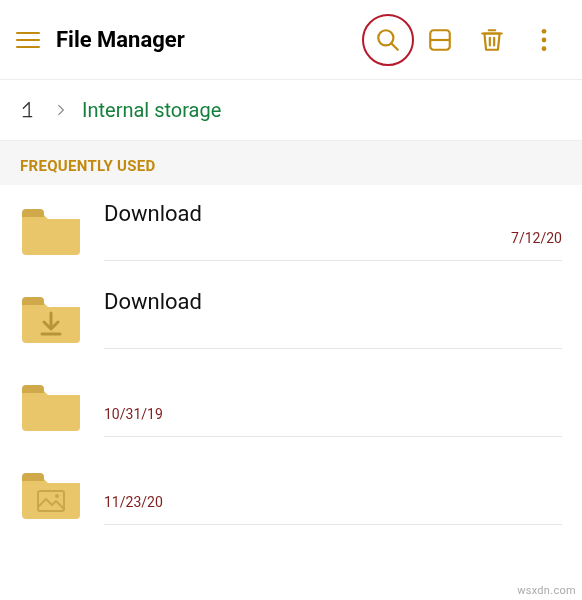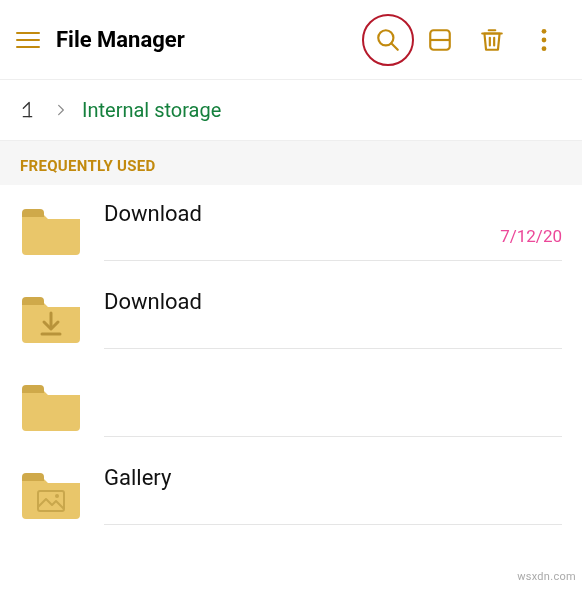--- a/index.html
+++ b/index.html
@@ -101,27 +101,27 @@
       display: flex;
       flex-direction: row;
       justify-content: space-between;
     }
     .row-name {
       font-size: 22px;
       color: #111;
       margin-top: 2px;
     }
     .row-date {
-      font-size: 17px;
-      color: #ec4899;
+      font-size: 14px;
+      color: #7f1d1d;
       align-self: flex-end;
     }
     .watermark {
       position: absolute;
-      bottom: 17px;
+      bottom: 3px;
       right: 6px;
       font-size: 11px;
       color: #aaa;
       letter-spacing: 0.3px;
     }
   </style>
 </head>
 <body>
 
 <div class="toolbar">
@@ -207,31 +207,32 @@
       <div class="row-name">Download</div>
     </div>
   </div>
 
   <div class="list-row">
     <svg class="folder-icon" viewBox="0 0 62 50">
       <path d="M2 8 h20 l6 6 h32 v32 a4 4 0 0 1 -4 4 H6 a4 4 0 0 1 -4 -4 z" fill="#e9c66a"></path>
       <path d="M2 8 a4 4 0 0 1 4 -4 h14 a4 4 0 0 1 4 4 v4 H2 z" fill="#cfa94a"></path>
     </svg>
     <div class="content">
+      <div class="row-date">10/31/19</div>
     </div>
   </div>
 
   <div class="list-row">
     <svg class="folder-icon" viewBox="0 0 62 50">
       <path d="M2 8 h20 l6 6 h32 v32 a4 4 0 0 1 -4 4 H6 a4 4 0 0 1 -4 -4 z" fill="#e9c66a"></path>
       <path d="M2 8 a4 4 0 0 1 4 -4 h14 a4 4 0 0 1 4 4 v4 H2 z" fill="#cfa94a"></path>
       <rect x="18" y="22" width="26" height="20" rx="2" fill="none" stroke="#c9a74c" stroke-width="2"></rect>
       <polyline points="18,38 26,30 32,36 36,32 44,40" fill="none" stroke="#c9a74c" stroke-width="2" stroke-linejoin="round"></polyline>
       <circle cx="37" cy="27" r="2" fill="#c9a74c"></circle>
     </svg>
     <div class="content">
-      <div class="row-name">Gallery</div>
+      <div class="row-date">11/23/20</div>
     </div>
   </div>
 
 </div>
 
 <div class="watermark">wsxdn.com</div>
 
 </body></html>

